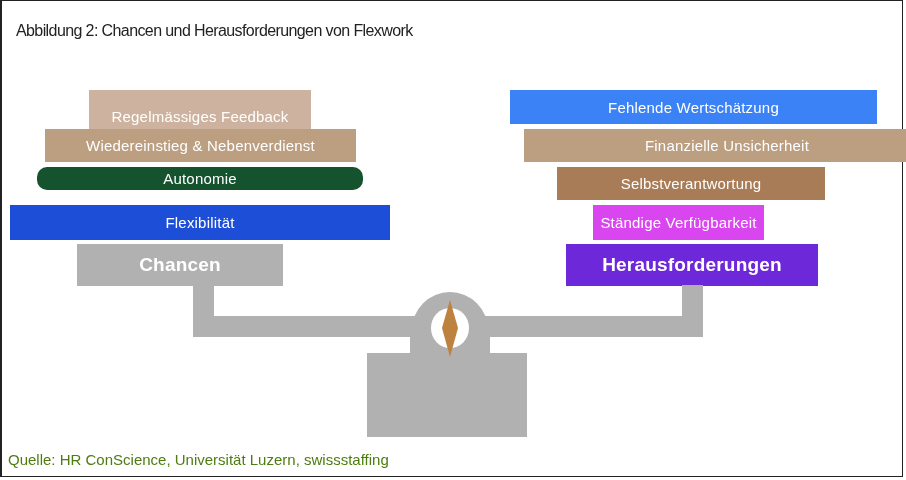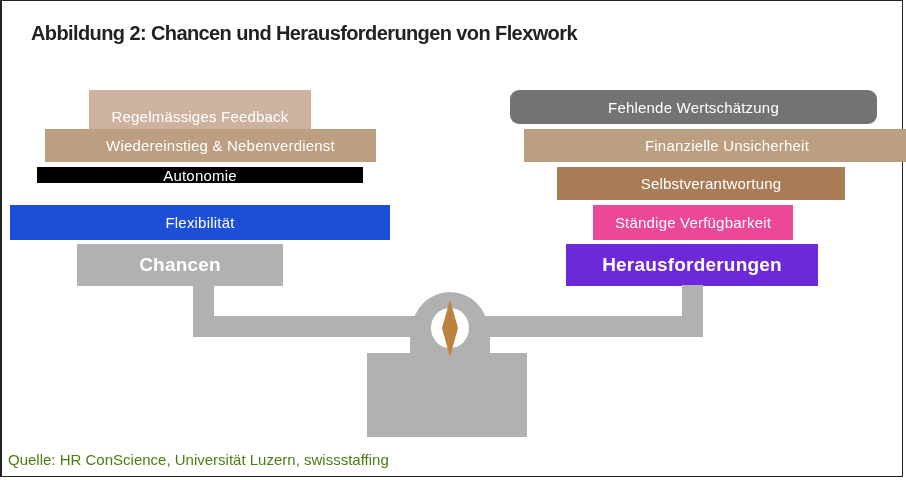--- a/index.html
+++ b/index.html
@@ -1,40 +1,40 @@
 <!DOCTYPE html>
 <html><head>
 <meta charset="utf-8">
 <style>
   html,body{margin:0;padding:0;background:#fff;}
   body{width:906px;height:480px;position:relative;overflow:hidden;font-family:"DejaVu Sans","Liberation Sans",sans-serif;}
   .frame{position:absolute;left:0;top:0;width:903px;height:477px;border:1.5px solid #222;border-left-width:2px;box-sizing:border-box;}
-  .title{position:absolute;left:31px;top:22px;font-size:20px;font-weight:bold;color:#222;letter-spacing:-0.6px;font-family:"Liberation Sans",sans-serif;}
+  .title{position:absolute;left:16px;top:22px;font-size:16px;font-weight:normal;color:#222;letter-spacing:-0.6px;font-family:"Liberation Sans",sans-serif;}
   .box{position:absolute;display:flex;align-items:center;justify-content:center;color:#fff;font-size:15px;font-family:"Liberation Sans",sans-serif;letter-spacing:0.2px;white-space:nowrap;}
   .cat{font-weight:bold;font-size:19px;}
   .source{position:absolute;left:8px;top:451px;font-size:15px;color:#4d7c0f;font-family:"Liberation Sans",sans-serif;}
   svg.scale{position:absolute;left:0;top:0;}
 </style>
 </head>
 <body>
 
 <div class="frame"></div>
 
 <div class="title">Abbildung 2: Chancen und Herausforderungen von Flexwork</div>
 
 <div class="box" style="left:89px;top:90px;width:222px;height:52px;background:#cdb39f;">Regelmässiges Feedback</div>
-<div class="box" style="left:45px;top:129px;width:311px;height:33px;background:#bc9e80;padding-left:20px;">Wiedereinstieg &amp; Nebenverdienst</div>
-<div class="box" style="left:37px;top:167px;width:326px;height:16px;background:#000000;">Autonomie</div>
+<div class="box" style="left:45px;top:129px;width:311px;height:33px;background:#bc9e80;">Wiedereinstieg &amp; Nebenverdienst</div>
+<div class="box" style="left:37px;top:167px;width:326px;height:23px;background:#14532d;border-radius:10px;">Autonomie</div>
 <div class="box" style="left:10px;top:205px;width:380px;height:35px;background:#1d4ed8;">Flexibilität</div>
 <div class="box cat" style="left:77px;top:244px;width:206px;height:42px;background:#b1b1b1;">Chancen</div>
 
-<div class="box" style="left:510px;top:90px;width:367px;height:34px;background:#737373;border-radius:9px;">Fehlende Wertschätzung</div>
+<div class="box" style="left:510px;top:90px;width:367px;height:34px;background:#3b82f6;">Fehlende Wertschätzung</div>
 <div class="box" style="left:490px;top:129px;width:406px;height:33px;background:#bc9e80;margin-left:34px;">Finanzielle Unsicherheit</div>
-<div class="box" style="left:557px;top:167px;width:268px;height:33px;background:#a87c56;padding-left:20px;">Selbstverantwortung</div>
-<div class="box" style="left:593px;top:205px;width:200px;height:35px;background:#ec4899;">Ständige Verfügbarkeit</div>
+<div class="box" style="left:557px;top:167px;width:268px;height:33px;background:#a87c56;">Selbstverantwortung</div>
+<div class="box" style="left:593px;top:205px;width:171px;height:35px;background:#d946ef;">Ständige Verfügbarkeit</div>
 <div class="box cat" style="left:566px;top:244px;width:252px;height:42px;background:#6d28d9;">Herausforderungen</div>
 
 <svg class="scale" width="906" height="480">
 
   <rect x="193" y="285" width="21" height="52" fill="#b1b1b1"></rect>
   <rect x="682" y="285" width="21" height="52" fill="#b1b1b1"></rect>
 
   <rect x="193" y="316" width="510" height="21" fill="#b1b1b1"></rect>
 
   <circle cx="450" cy="330" r="38" fill="#b1b1b1"></circle>

